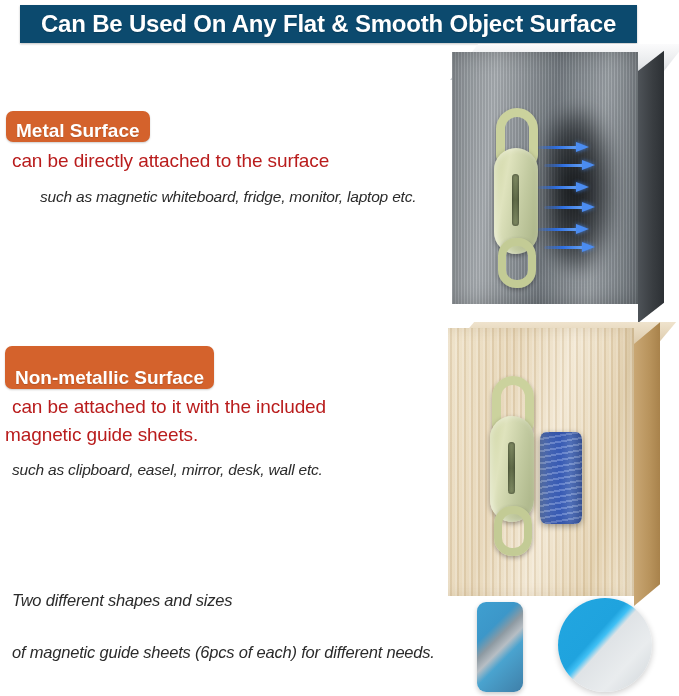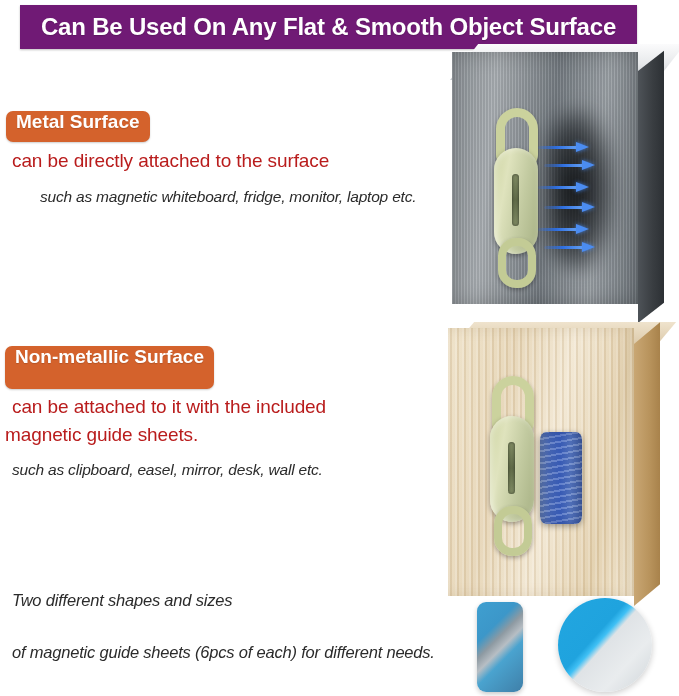--- a/index.html
+++ b/index.html
@@ -15,22 +15,22 @@
     font-family: "Liberation Sans", sans-serif;
     color: #231f20;
   }
 
   
   .header-banner {
     position: absolute;
     left: 20px;
     top: 5px;
     width: 617px;
-    height: 44px;
-    background: #701a75;
+    height: 38px;
+    background: #0c4a6e;
     border-radius: 0;
     box-shadow: 0 1px 2px rgba(0,0,0,0.25);
     display: flex;
     align-items: center;
     justify-content: center;
   }
   .header-banner-text {
     color: #ffffff;
     font-size: 24px;
     font-weight: bold;
@@ -38,21 +38,21 @@
     white-space: nowrap;
     text-shadow: 0 1px 1px rgba(0,0,0,0.18);
   }
 
   
   .pill {
     position: absolute;
     background: #d4622c;
     border-radius: 7px;
     display: flex;
-    align-items: flex-start;
+    align-items: flex-end;
     box-shadow: 0 1px 2px rgba(0,0,0,0.2);
   }
   .pill-text {
     color: #ffffff;
     font-size: 19px;
     font-weight: bold;
     white-space: nowrap;
     padding: 0 10px;
     text-shadow: 0 1px 1px rgba(0,0,0,0.15);
   }

